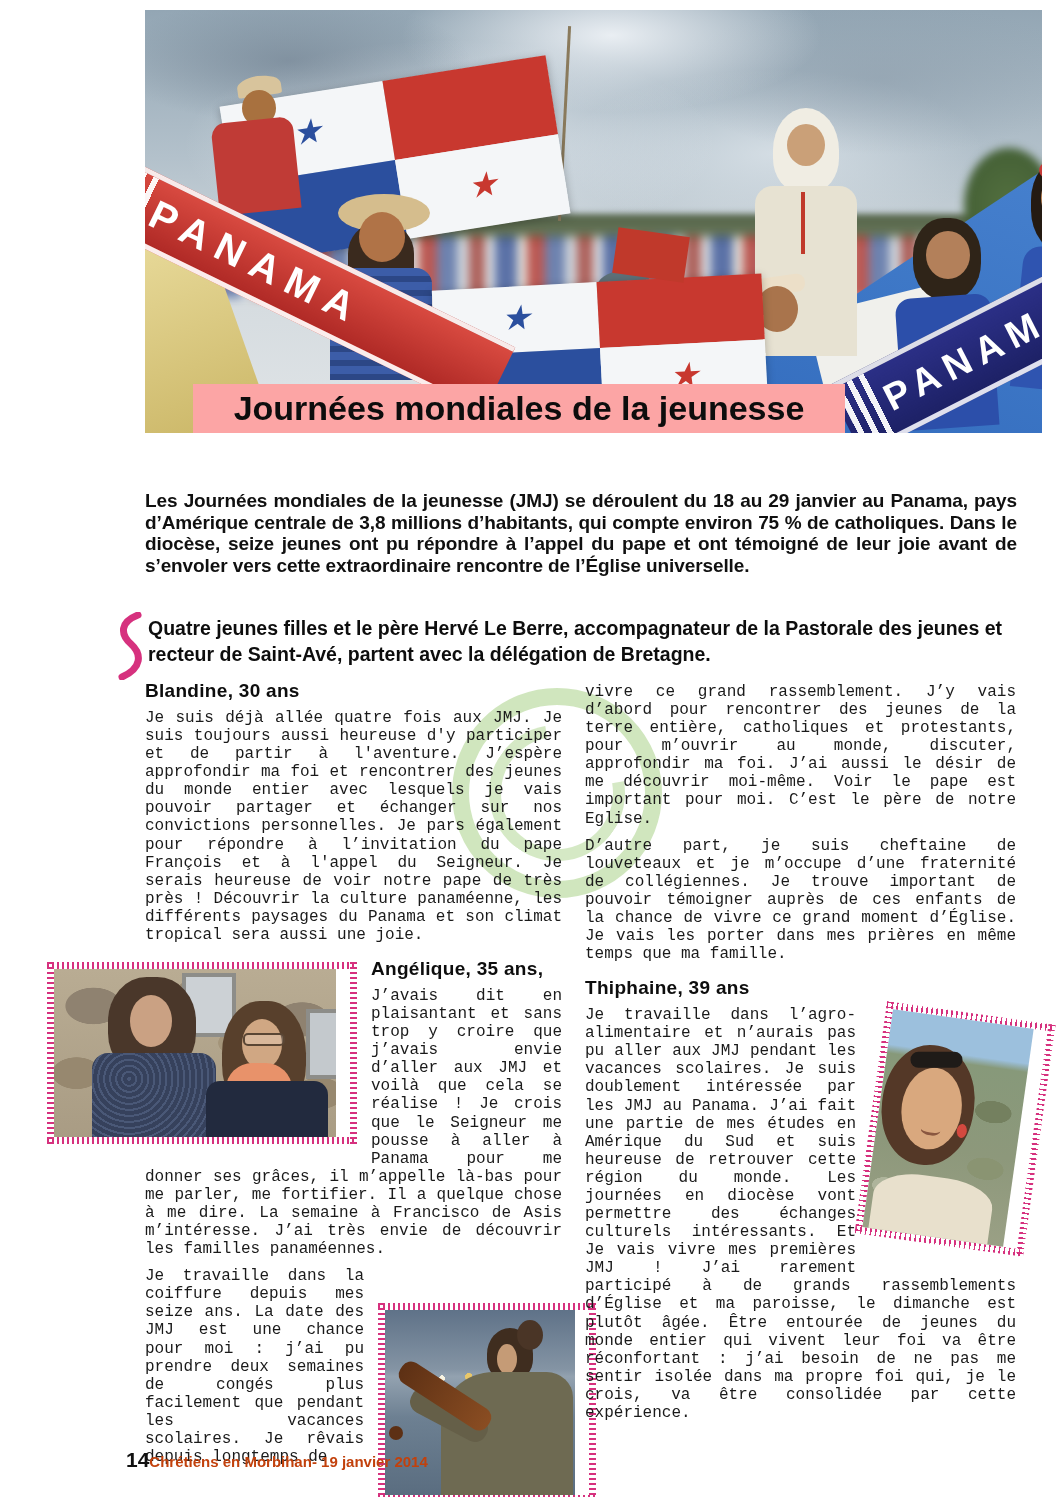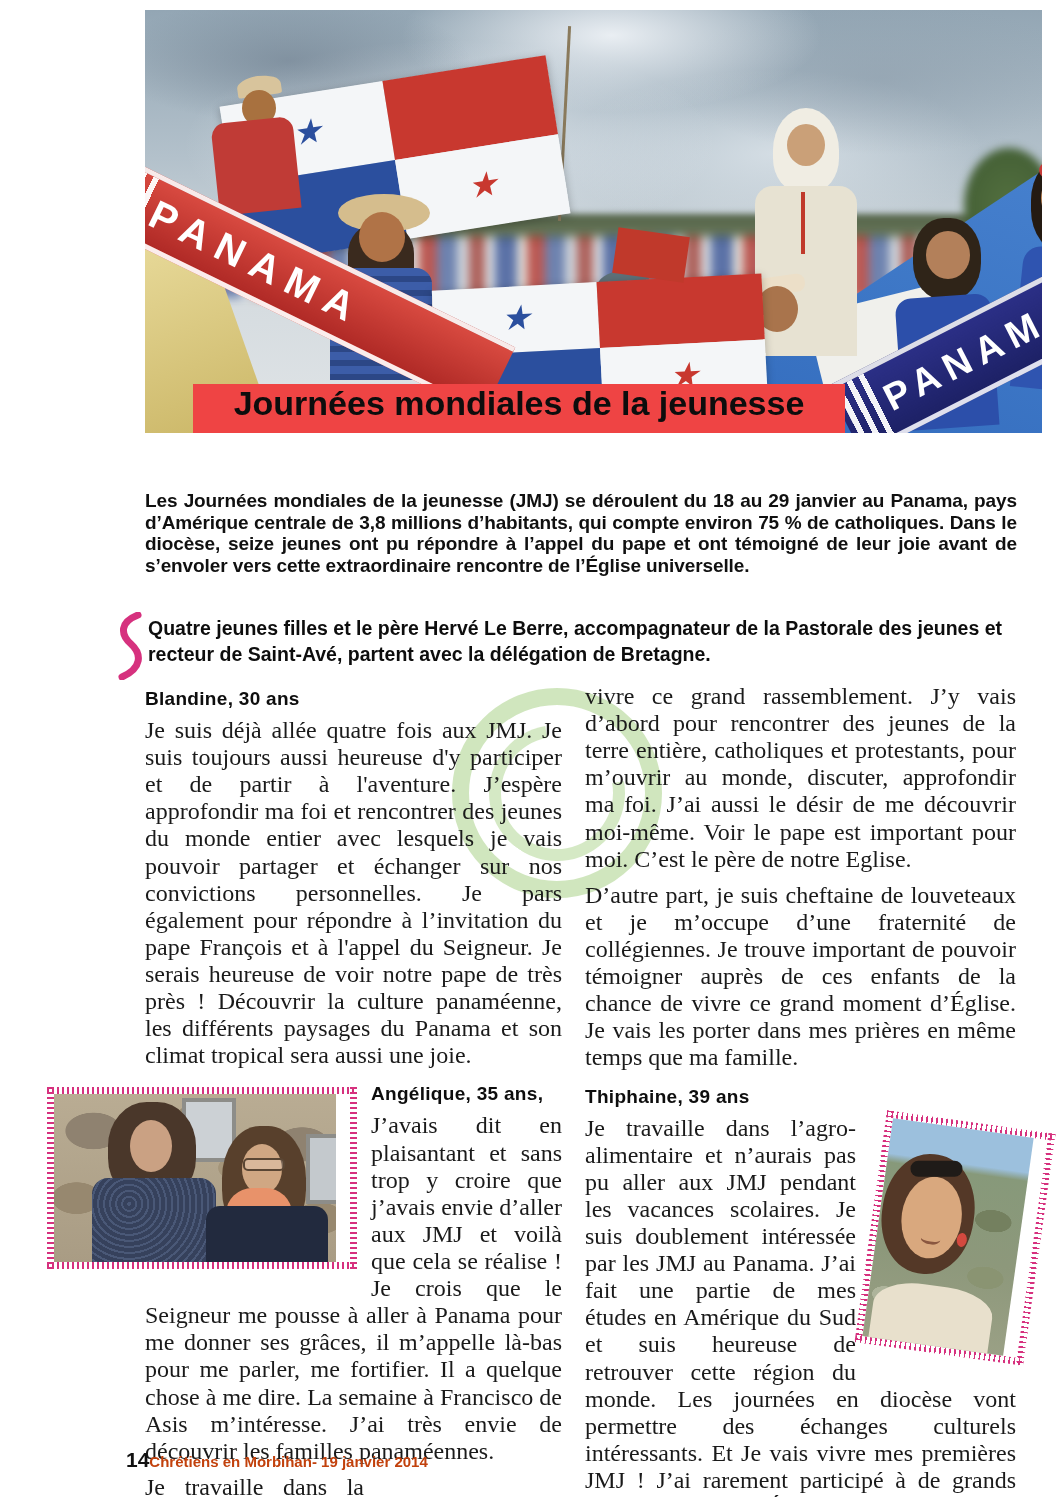--- a/index.html
+++ b/index.html
@@ -72,44 +72,44 @@
   .scarf-red{left:-18px;top:148px;width:432px;height:64px;transform:rotate(26deg);transform-origin:left top;
       background:linear-gradient(180deg,#d84a40,#b02a26);
       border-top:5px solid rgba(255,255,255,.9);border-bottom:5px solid rgba(255,255,255,.9);}
   .scarf-red span{font-size:40px;letter-spacing:10px;padding-left:46px;}
   .scarf-blue{left:700px;top:372px;width:390px;height:68px;transform:rotate(-27deg);transform-origin:left center;
       background:linear-gradient(180deg,#2b2f86,#1d2166);
       border-top:5px solid rgba(255,255,255,.85);border-bottom:5px solid rgba(255,255,255,.85);}
   .scarf-blue span{font-size:38px;letter-spacing:8px;padding-left:46px;}
 
   
-  .kicker-box{position:absolute;left:193px;top:384px;width:652px;height:49px;background:#ef4444;z-index:5;
-      display:flex;align-items:flex-start;justify-content:center;}
+  .kicker-box{position:absolute;left:193px;top:384px;width:652px;height:49px;background:#fca5a5;z-index:5;
+      display:flex;align-items:center;justify-content:center;}
   .kicker-box span{font-size:34px;font-weight:bold;color:#0d0d0d;}
   .main-title{position:absolute;left:145px;top:434px;width:760px;margin:0;text-align:center;z-index:5;
       font-size:41px;font-weight:bold;color:#e8307f;}
   .intro{position:absolute;left:145px;top:490px;width:872px;margin:0;z-index:2;
       font-size:19px;font-weight:bold;line-height:1.14;letter-spacing:-.1px;color:#101010;text-align:justify;}
   .standfirst-wrap{position:absolute;left:148px;top:616px;width:868px;z-index:2;}
   .brace{position:absolute;left:-34px;top:-4px;}
   .standfirst{margin:0;font-size:19.5px;font-weight:bold;line-height:1.32;color:#0d0d0d;}
 
   
   .watermark{position:absolute;left:452px;top:688px;width:176px;height:176px;border-radius:50%;
       border:17px solid rgba(150,200,110,.45);z-index:0;}
   .watermark::after{content:'';position:absolute;inset:20px;border-radius:50%;
       border:12px solid rgba(150,200,110,.4);border-top-color:transparent;transform:rotate(35deg);}
 
   
   .col{position:absolute;top:680px;z-index:2;}
   .col-left{left:145px;width:417px;}
   .col-right{left:585px;width:431px;}
   .col h3{font-size:19px;font-weight:bold;letter-spacing:.3px;color:#0d0d0d;margin:14px 0 7px;}
-  .col h3:first-child{margin-top:8px;}
-  .col p{margin:0 0 9px;font-family:Liberation Serif, serif;font-size:24px;
+  .col h3:first-child{margin-top:0;}
+  .col p{margin:0 0 9px;font-family:Liberation Mono, monospace;font-size:16px;
       line-height:1.13;text-align:justify;color:#1a1a1a;}
   .col-right p:first-child{margin-top:3px;}
 
   
   .stitch{--pk:#d6317e;display:block;padding:7px;background-repeat:no-repeat;
     background-image:
       repeating-linear-gradient(90deg,var(--pk) 0 1.6px,transparent 1.6px 5px),
       repeating-linear-gradient(90deg,var(--pk) 0 1.6px,transparent 1.6px 5px),
       repeating-linear-gradient(180deg,var(--pk) 0 1.6px,transparent 1.6px 5px),
       repeating-linear-gradient(180deg,var(--pk) 0 1.6px,transparent 1.6px 5px);

